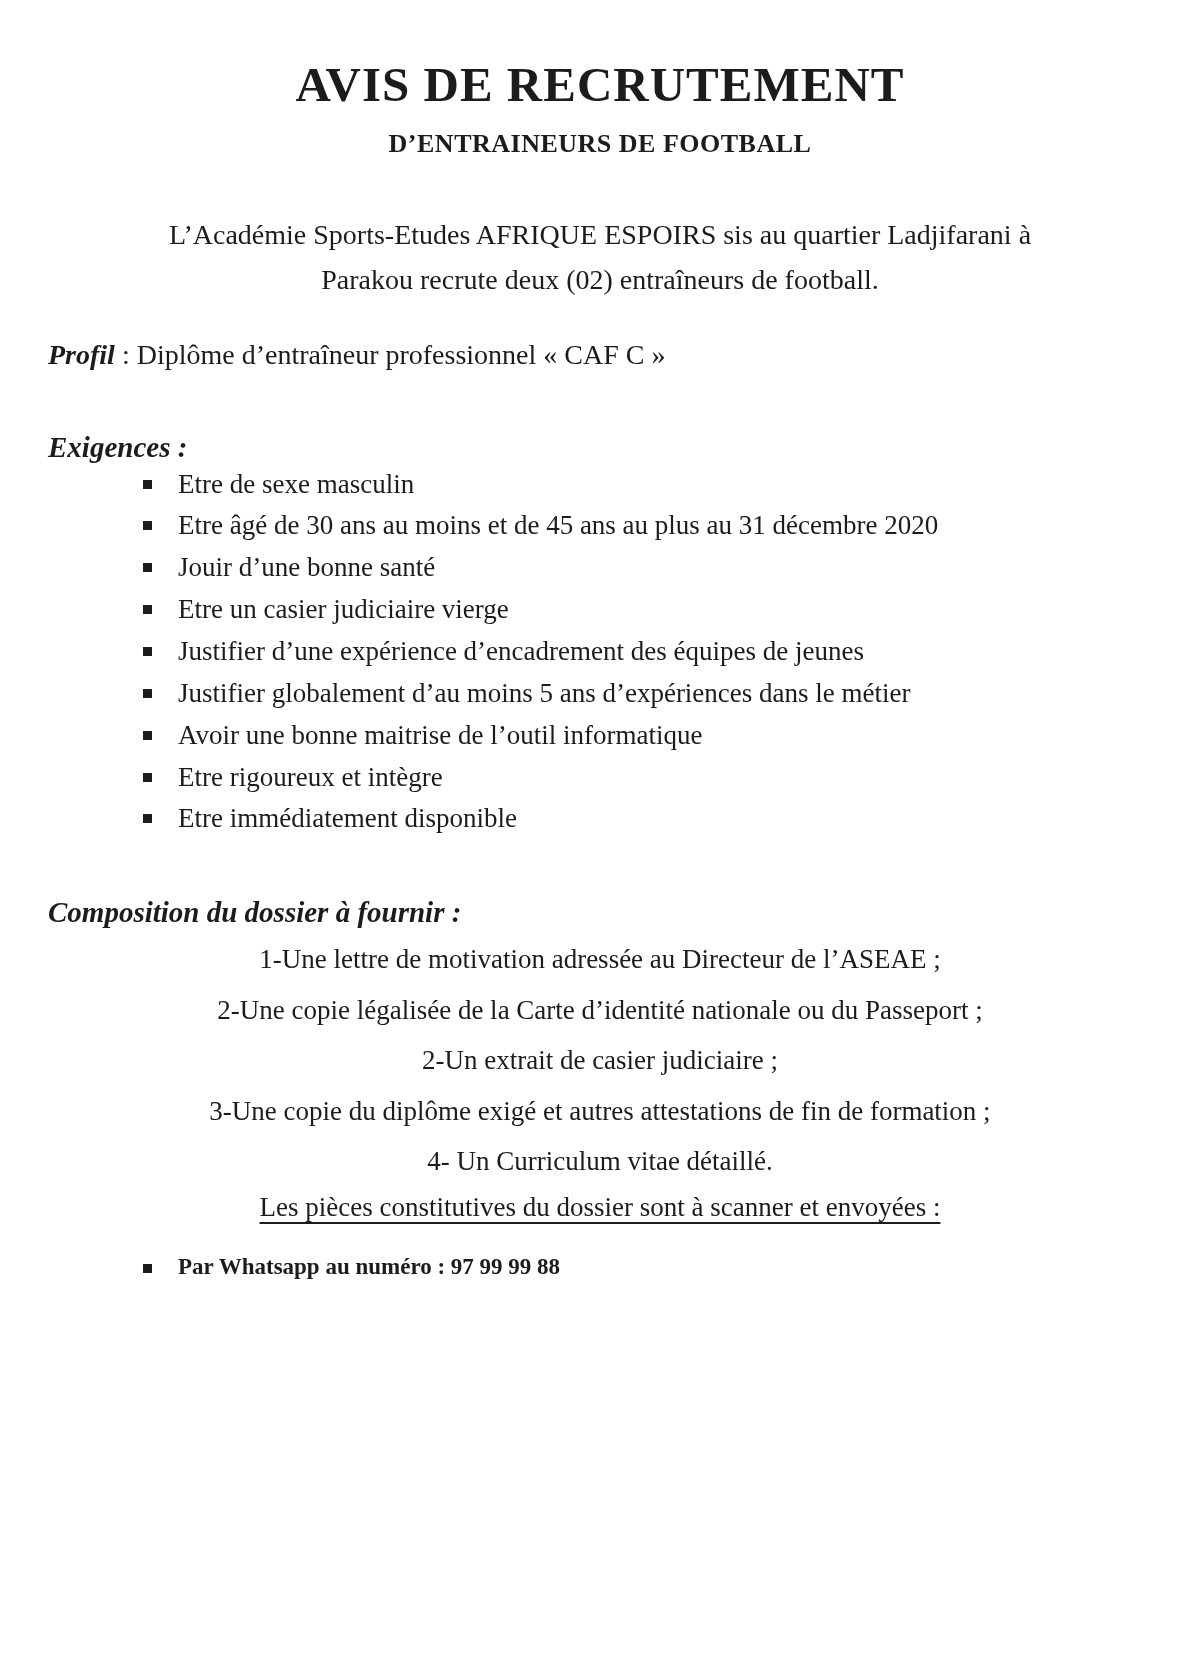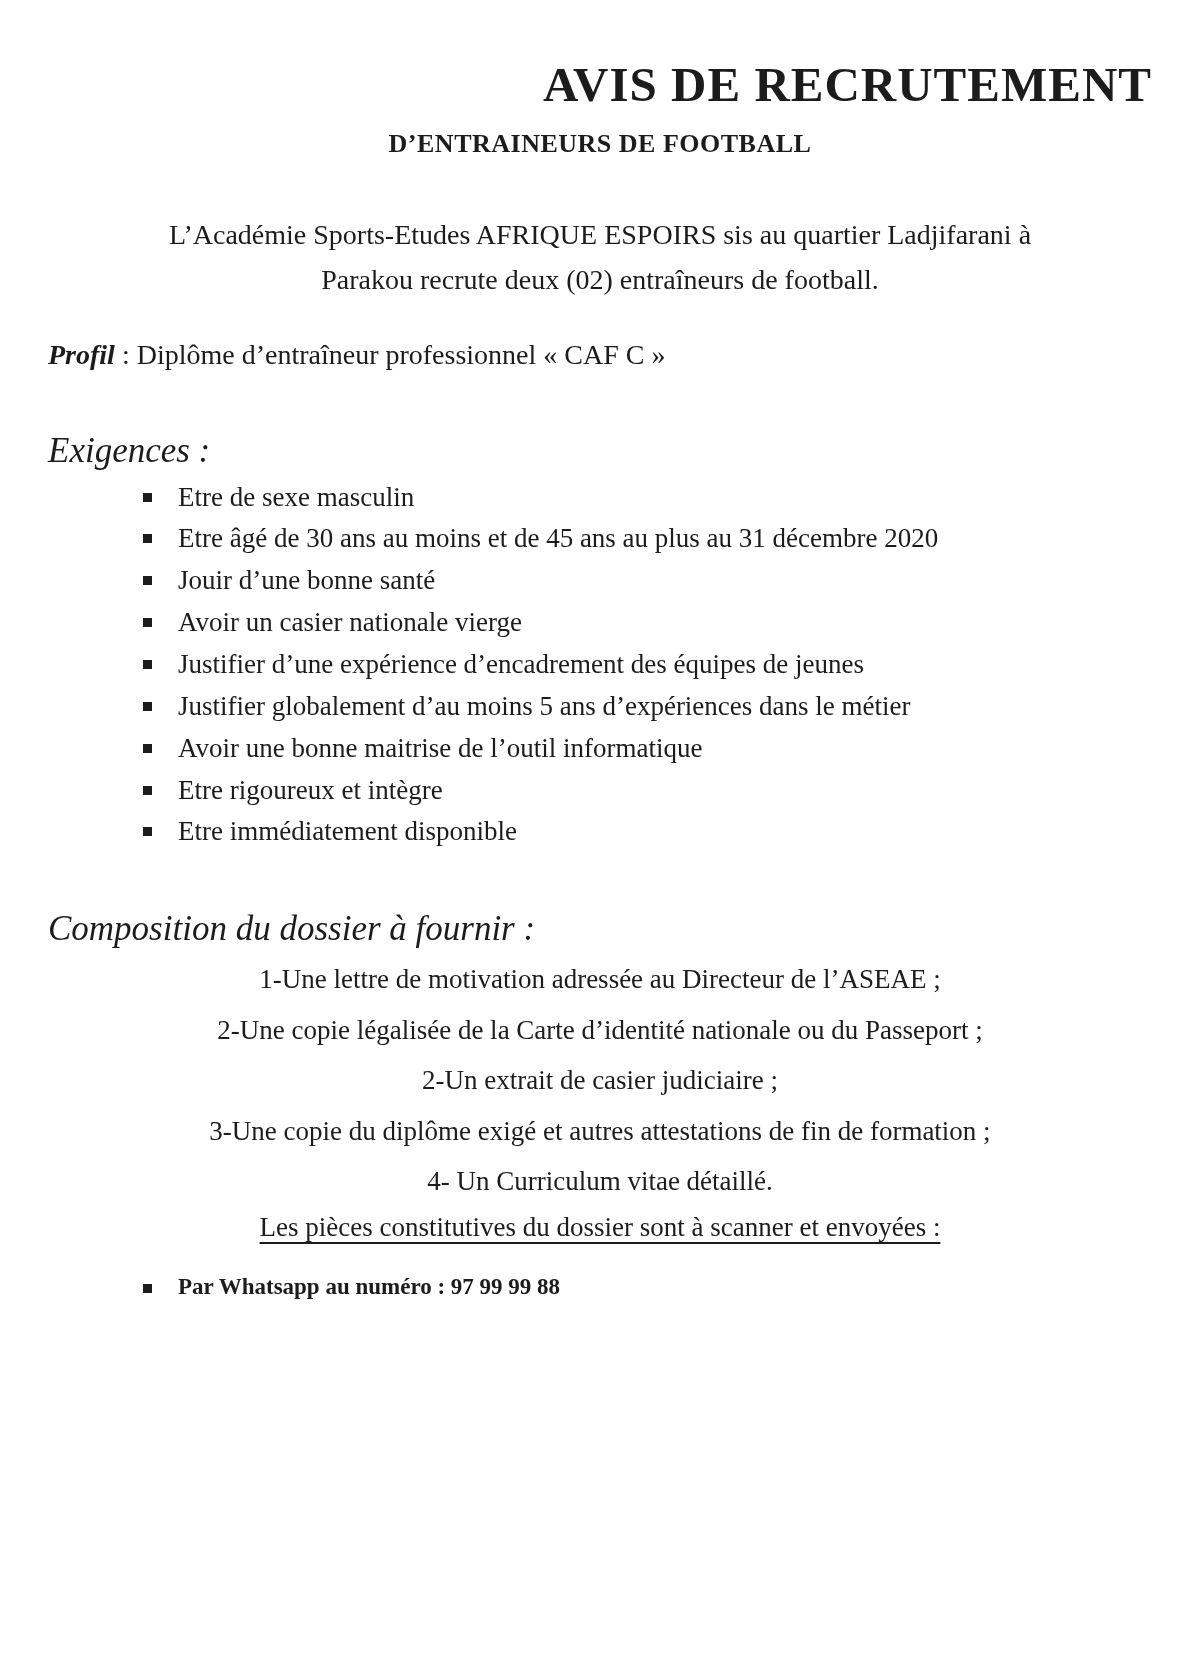--- a/index.html
+++ b/index.html
@@ -13,21 +13,21 @@
     height: 1655px;
     background: #ffffff;
     color: #1c1c1c;
     font-family: "Liberation Serif", "DejaVu Serif", serif;
     box-sizing: border-box;
     padding: 56px 48px 0 48px;
     overflow: hidden;
   }
   .doc-title {
     margin: 0;
-    text-align: right;
+    text-align: center;
     font-size: 49px;
     font-weight: bold;
     letter-spacing: 1px;
   }
   .doc-subtitle {
     margin: 16px 0 0 0;
     text-align: center;
     font-size: 26px;
     font-weight: bold;
     letter-spacing: 0.5px;
@@ -42,28 +42,28 @@
   .profil-line {
     margin-top: 36px;
     font-size: 28px;
   }
   .inline-heading {
     font-weight: bold;
     font-style: italic;
   }
   .section-heading {
     margin: 0;
-    font-size: 35px;
-    font-weight: normal;
+    font-size: 29px;
+    font-weight: bold;
     font-style: italic;
   }
   .exigences-heading { margin-top: 60px; }
   .req-list {
     list-style: none;
-    margin: 6px 0 0 0;
+    margin: 0 0 0 0;
     padding: 0;
     font-family: Liberation Serif, serif;
   }
   .req-item {
     display: flex;
     align-items: flex-start;
     margin-left: 95px;
     font-size: 27px;
     line-height: 1.55;
   }
@@ -133,21 +133,21 @@
     <li class="req-item">
         <span class="bullet-square"></span>
         <span>Etre âgé de 30 ans au moins et de 45 ans au plus au 31 décembre 2020</span>
       </li>
     <li class="req-item">
         <span class="bullet-square"></span>
         <span>Jouir d’une bonne santé</span>
       </li>
     <li class="req-item">
         <span class="bullet-square"></span>
-        <span>Avoir un casier nationale vierge</span>
+        <span>Etre un casier judiciaire vierge</span>
       </li>
     <li class="req-item">
         <span class="bullet-square"></span>
         <span>Justifier  d’une expérience d’encadrement des équipes de jeunes</span>
       </li>
     <li class="req-item">
         <span class="bullet-square"></span>
         <span>Justifier  globalement d’au moins 5 ans d’expériences dans le métier</span>
       </li>
     <li class="req-item">

